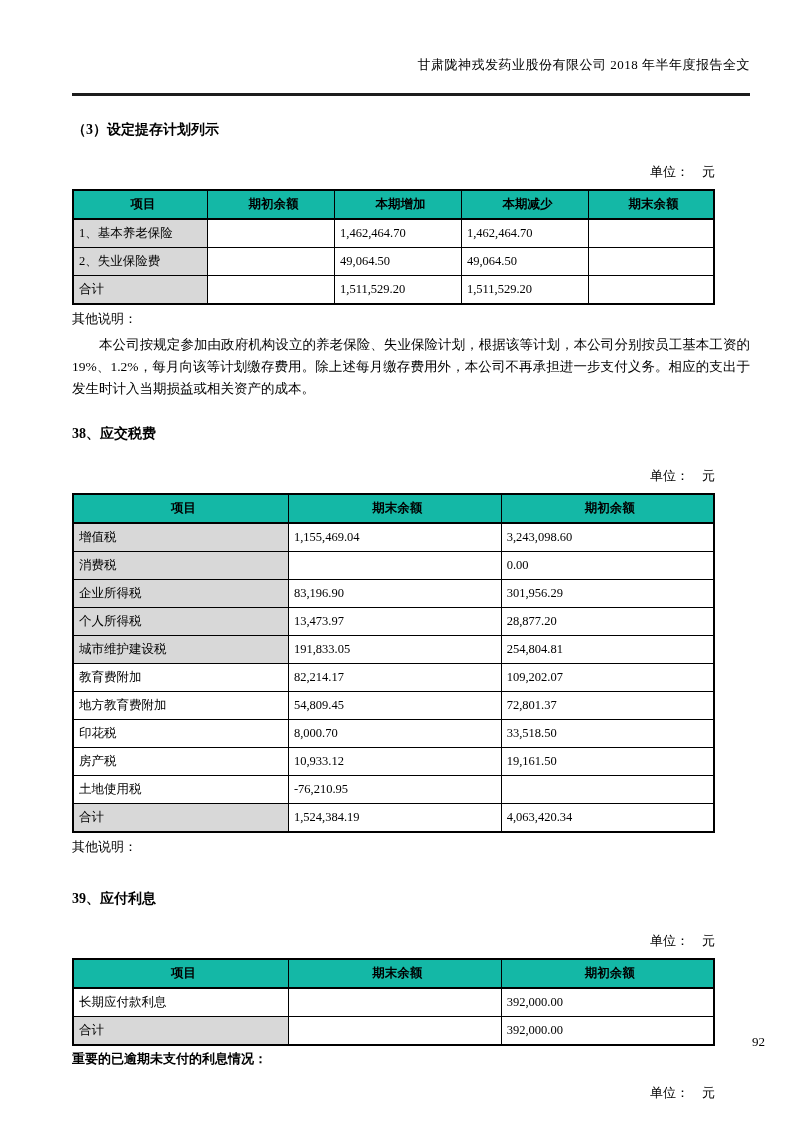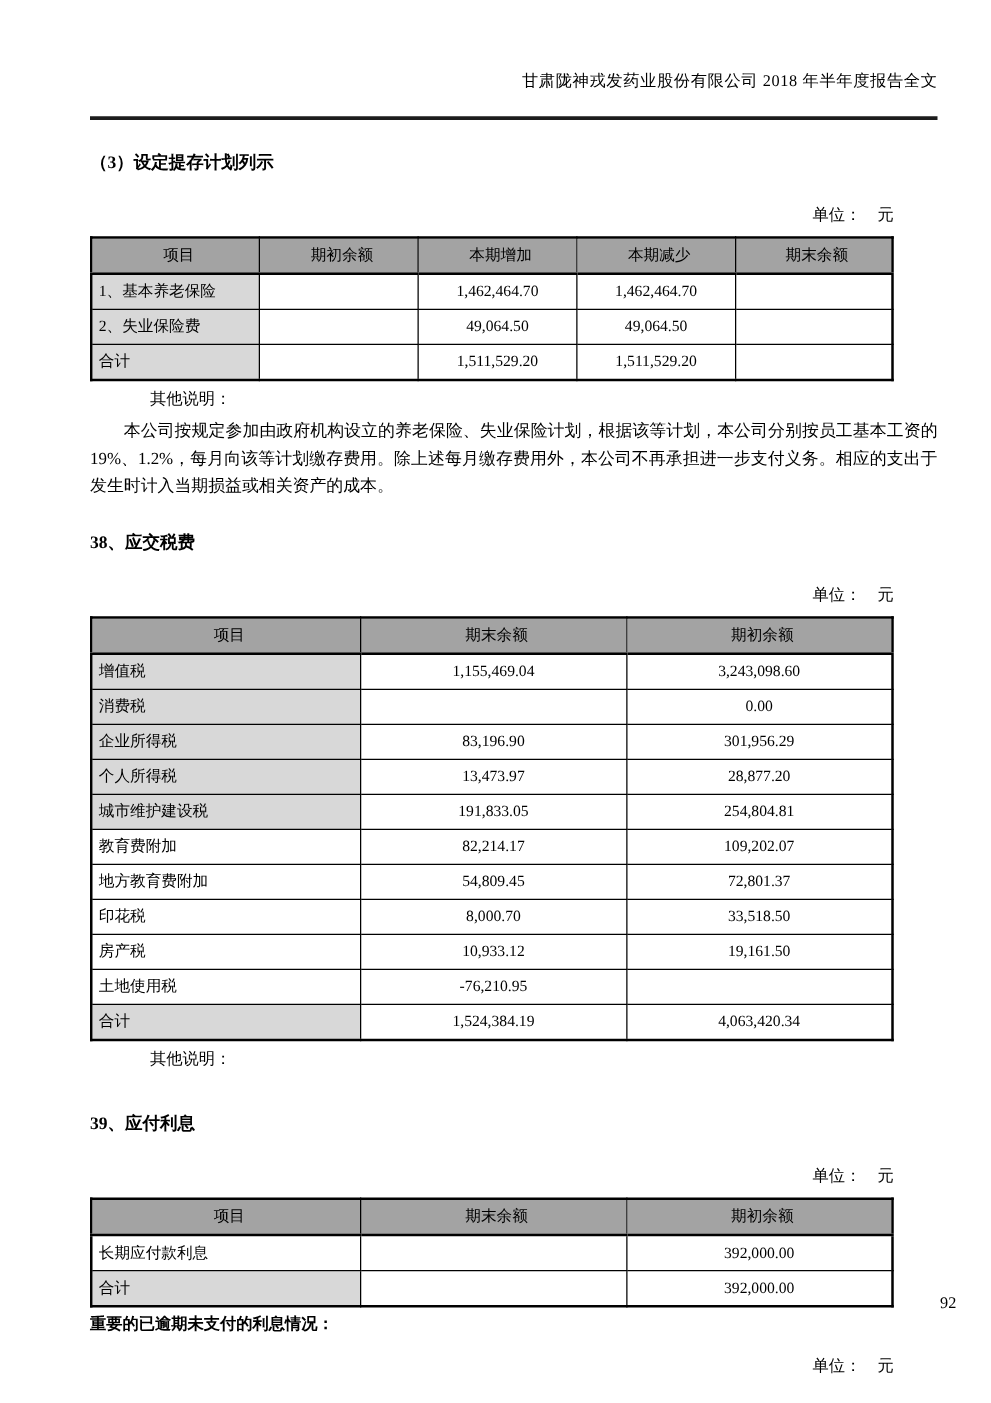--- a/index.html
+++ b/index.html
@@ -42,30 +42,30 @@
   }
   table.fin th, table.fin td{
     border:1px solid #000;
     height:27px;
     padding:0 5px;
     vertical-align:middle;
     overflow:hidden;
     white-space:nowrap;
   }
   table.fin thead th{
-    background:#a3a3a3;
-    font-weight:normal;
+    background:#14b8a6;
+    font-weight:bold;
     text-align:center;
     border-bottom:2px solid #000;
     padding-left:10px;
   }
   td.item{text-align:left;font-family:Liberation Serif, serif;}
-  td.num{text-align:center;}
+  td.num{text-align:left;}
   td.shaded{background:#d8d8d8;}
-  .note-label{font-size:13px;margin-top:5px;margin-left:48px;}
+  .note-label{font-size:13px;margin-top:5px;}
   .note-para{
     font-size:13.5px;
     line-height:22px;
     text-align:justify;
     text-indent:2em;
     margin:6px 0 0 0;
     width:678px;
   }
   .overdue-label{
     font-size:13px;

